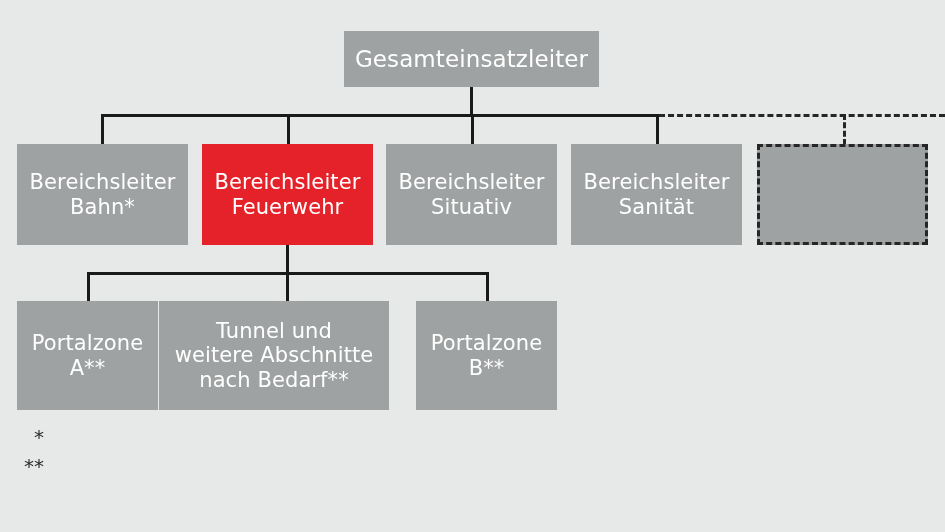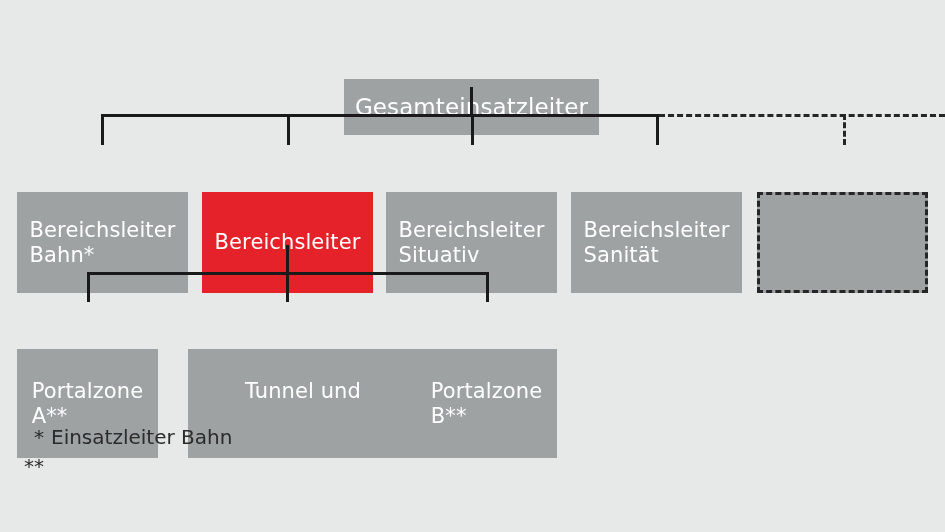--- a/index.html
+++ b/index.html
@@ -17,25 +17,24 @@
     position: relative;
     width: 945px;
     height: 532px;
   }
   .node {
     position: absolute;
     box-sizing: border-box;
     display: flex;
     align-items: center;
     justify-content: center;
-    text-align: left;
+    text-align: center;
     color: #ffffff;
     line-height: 1.17;
     letter-spacing: 0.1px;
-    margin-top: 48px;
   }
   .node.gray { background: #9fa2a2; }
   .node.red  { background: #e52229; }
   .node.placeholder {
     background: #9fa2a2;
     border: 3px dashed #262626;
   }
   .node .lbl { display: block; padding: 0 6px; }
 
   
@@ -96,21 +95,21 @@
   <div class="line v" style="left:656px; top:114px; height:31px;"></div>
 
   <div class="dash-h" style="left:659px; top:114px; width:286px;"></div>
   <div class="dash-v" style="left:843px; top:114px; height:31px;"></div>
 
   <div class="node gray" style="left:17px; top:144px; width:171px; height:101px; font-size:21px;">
     <span class="lbl"><span>Bereichsleiter</span><br><span>Bahn*</span></span>
   </div>
 
   <div class="node red" style="left:202px; top:144px; width:171px; height:101px; font-size:21px;">
-    <span class="lbl"><span>Bereichsleiter</span><br></span>
+    <span class="lbl"><span>Bereichsleiter</span><br><span>Feuerwehr</span></span>
   </div>
 
   <div class="node gray" style="left:386px; top:144px; width:171px; height:101px; font-size:21px;">
     <span class="lbl"><span>Bereichsleiter</span><br><span>Situativ</span></span>
   </div>
 
   <div class="node gray" style="left:571px; top:144px; width:171px; height:101px; font-size:21px;">
     <span class="lbl"><span>Bereichsleiter</span><br><span>Sanität</span></span>
   </div>
 
@@ -121,31 +120,30 @@
   <div class="line v" style="left:286px; top:245px; height:57px;"></div>
   <div class="line h" style="left:87px; top:272px; width:402px;"></div>
   <div class="line v" style="left:87px; top:272px; height:30px;"></div>
   <div class="line v" style="left:286px; top:272px; height:30px;"></div>
   <div class="line v" style="left:486px; top:272px; height:30px;"></div>
 
   <div class="node gray" style="left:17px; top:301px; width:141px; height:109px; font-size:21px;">
     <span class="lbl"><span>Portalzone</span><br><span>A**</span></span>
   </div>
 
-  <div class="node gray" style="left:188px; top:301px; width:230px; height:109px; font-size:21px;">
-    <span class="lbl"><span>Tunnel und</span><br><br></span>
+  <div class="node gray" style="left:159px; top:301px; width:230px; height:109px; font-size:21px;">
+    <span class="lbl"><span>Tunnel und</span><br><span>weitere Abschnitte</span><br><span>nach Bedarf**</span></span>
   </div>
 
   <div class="node gray" style="left:416px; top:301px; width:141px; height:109px; font-size:21px;">
     <span class="lbl"><span>Portalzone</span><br><span>B**</span></span>
   </div>
 
   <div class="footnotes">
     <div class="footnote" style="font-size:20px;">
       <span class="mark">*</span>
-      <span>Einsatzleiter Bahn</span>
     </div>
     <div class="footnote" style="font-size:20px;">
       <span class="mark">**</span>
     </div>
   </div>
 
 </div>
 
 </body></html>

